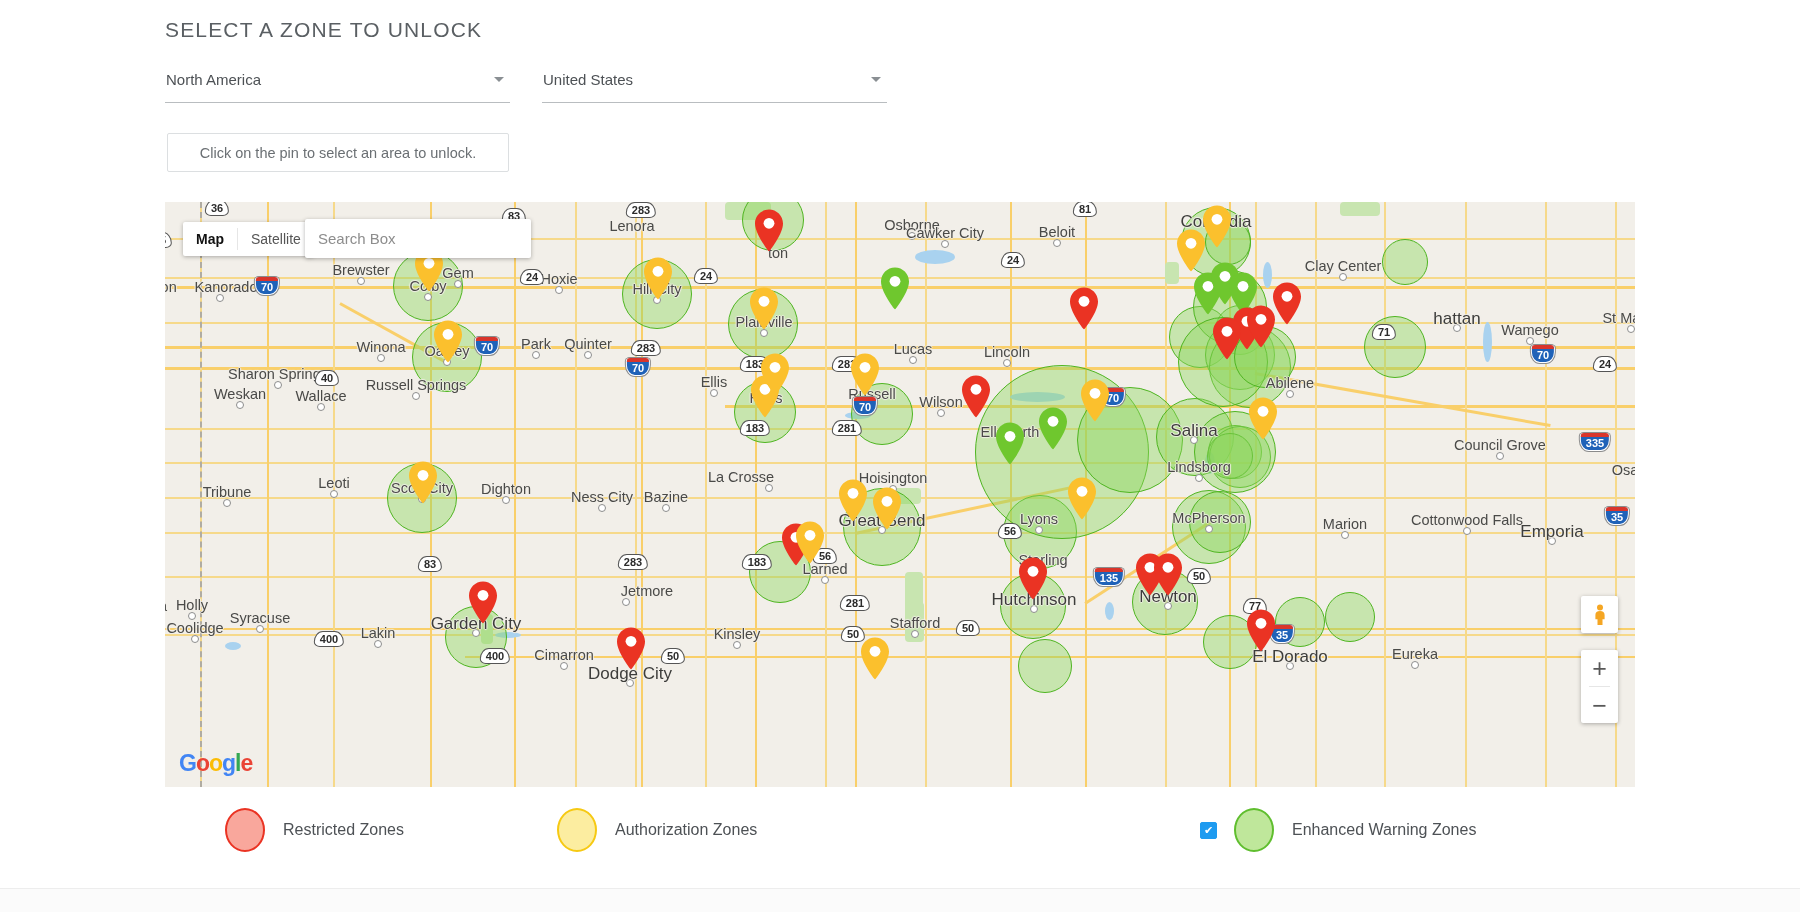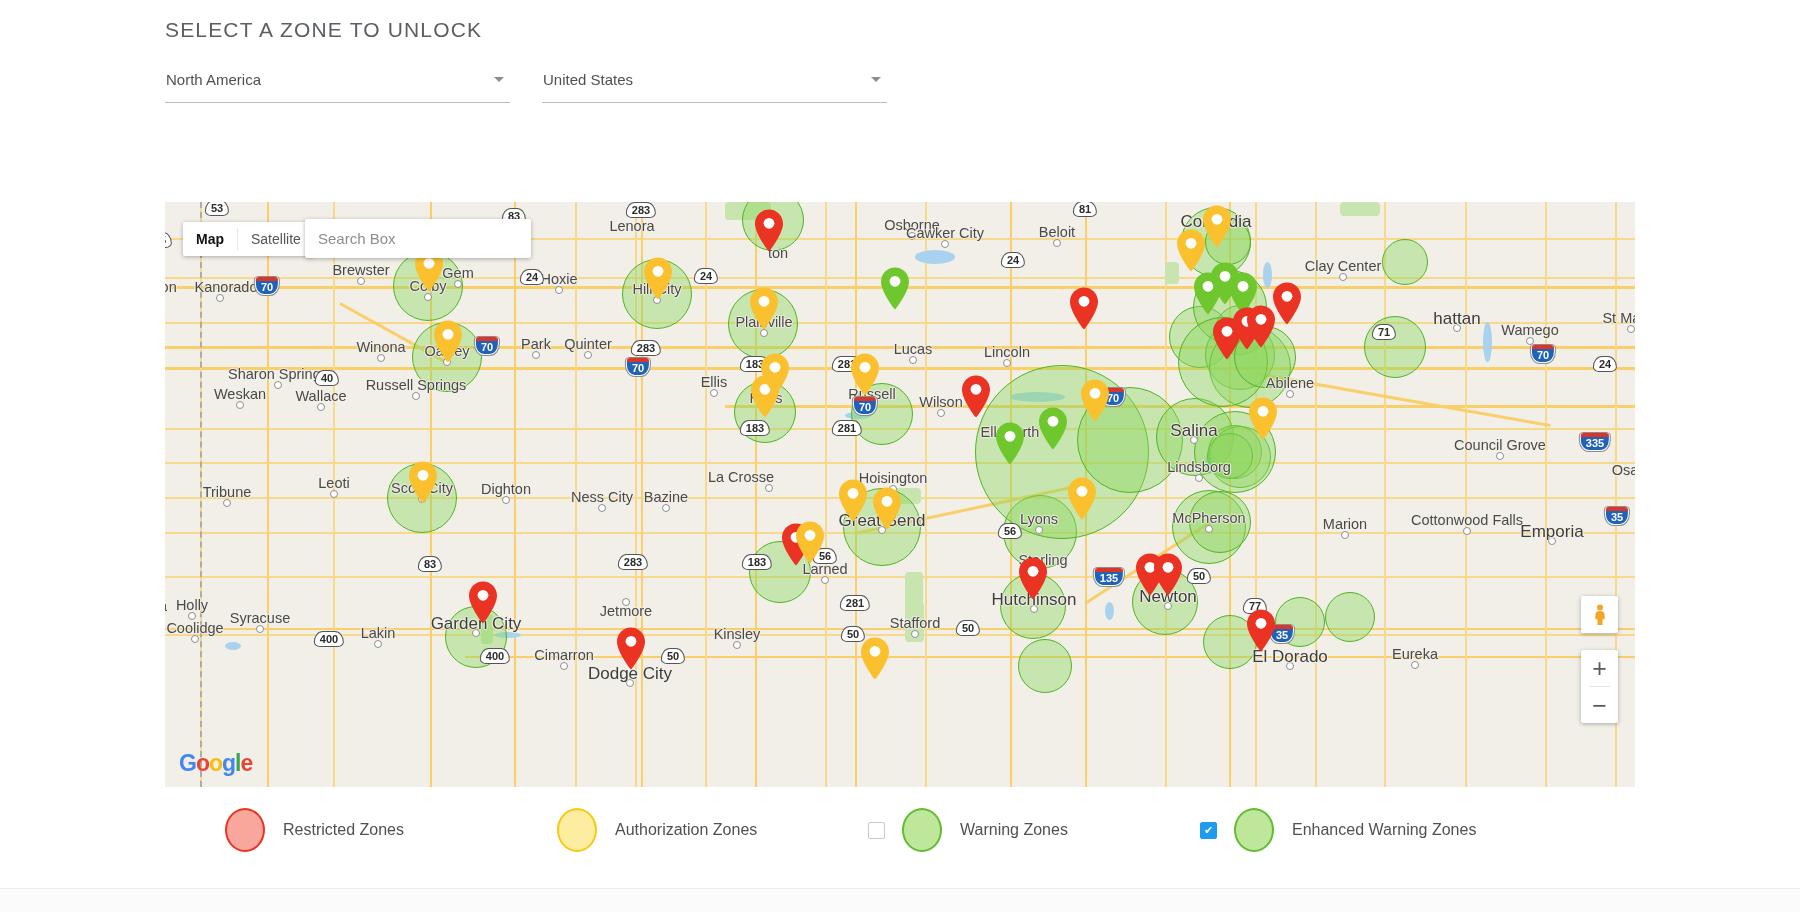--- a/index.html
+++ b/index.html
@@ -180,20 +180,23 @@
   <div class="select" id="sel-country">
     <div class="val">United States</div>
     <div class="caret"></div>
   </div>
 
   <div class="select" id="sel-region">
     <div class="val">North America</div>
     <div class="caret"></div>
   </div>
 
+  <div class="hint-box">
+    <span>Click on the pin to select an area to unlock.</span>
+  </div>
 
   <div id="map">
     <div class="tiles" id="tiles">
         <div class="rd major" style="left:0px;top:84px;width:1470px;height:3px;"></div>
         <div class="rd major" style="left:0px;top:144px;width:1470px;height:3px;"></div>
         <div class="rd major" style="left:0px;top:165px;width:1470px;height:3px;"></div>
         <div class="rd major" style="left:560px;top:203px;width:910px;height:3px;"></div>
         <div class="rd " style="left:0px;top:75px;width:1470px;height:1.6px;"></div>
         <div class="rd " style="left:0px;top:226px;width:1470px;height:1.6px;"></div>
         <div class="rd " style="left:0px;top:295px;width:1470px;height:1.6px;"></div>
@@ -387,21 +390,21 @@
         <div class="city-label" style="left:878px;top:350px;">Sterling</div>
         <div class="city-dot" style="left:1044px;top:327px;"></div>
         <div class="city-label" style="left:1044px;top:308px;">McPherson</div>
         <div class="city-dot" style="left:1180px;top:333px;"></div>
         <div class="city-label" style="left:1180px;top:314px;">Marion</div>
         <div class="city-dot" style="left:1302px;top:329px;"></div>
         <div class="city-label" style="left:1302px;top:310px;">Cottonwood Falls</div>
         <div class="city-dot" style="left:1387px;top:339px;"></div>
         <div class="city-label big" style="left:1387px;top:320px;">Emporia</div>
         <div class="city-dot" style="left:461px;top:400px;"></div>
-        <div class="city-label" style="left:461px;top:381px;margin-top:20px;">Jetmore</div>
+        <div class="city-label" style="left:482px;top:381px;">Jetmore</div>
         <div class="city-dot" style="left:660px;top:378px;"></div>
         <div class="city-label" style="left:660px;top:359px;">Larned</div>
         <div class="city-dot" style="left:750px;top:432px;"></div>
         <div class="city-label" style="left:750px;top:413px;">Stafford</div>
         <div class="city-dot" style="left:572px;top:443px;"></div>
         <div class="city-label" style="left:572px;top:424px;">Kinsley</div>
         <div class="city-dot" style="left:311px;top:431px;"></div>
         <div class="city-label big" style="left:311px;top:412px;">Garden City</div>
         <div class="city-dot" style="left:213px;top:442px;"></div>
         <div class="city-label" style="left:213px;top:423px;">Lakin</div>
@@ -417,21 +420,21 @@
         <div class="city-dot" style="left:465px;top:481px;"></div>
         <div class="city-label big" style="left:465px;top:462px;">Dodge City</div>
         <div class="city-dot" style="left:869px;top:407px;"></div>
         <div class="city-label big" style="left:869px;top:388px;">Hutchinson</div>
         <div class="city-dot" style="left:1003px;top:404px;"></div>
         <div class="city-label big" style="left:1003px;top:385px;">Newton</div>
         <div class="city-dot" style="left:1125px;top:464px;"></div>
         <div class="city-label big" style="left:1125px;top:445px;">El Dorado</div>
         <div class="city-dot" style="left:1250px;top:463px;"></div>
         <div class="city-label" style="left:1250px;top:444px;">Eureka</div>
-        <div class="shield us" style="left:52px;top:6px;"><span>53</span></div>
+        <div class="shield us" style="left:52px;top:6px;"><span>36</span></div>
         <div class="shield us" style="left:-8px;top:38px;"><span>385</span></div>
         <div class="shield inter" style="left:102px;top:84px;"><span class="top"></span><span>70</span></div>
         <div class="shield us" style="left:367px;top:75px;"><span>24</span></div>
         <div class="shield us" style="left:349px;top:14px;"><span>83</span></div>
         <div class="shield us" style="left:476px;top:8px;"><span>283</span></div>
         <div class="shield us" style="left:541px;top:74px;"><span>24</span></div>
         <div class="shield us" style="left:481px;top:146px;"><span>283</span></div>
         <div class="shield us" style="left:848px;top:58px;"><span>24</span></div>
         <div class="shield us" style="left:920px;top:7px;"><span>81</span></div>
         <div class="shield inter" style="left:322px;top:144px;"><span class="top"></span><span>70</span></div>
@@ -718,25 +721,20 @@
 
   <div id="legend">
       <div class="leg-item" style="left:60px;top:8px;">
         <div class="leg-swatch" style="background:#f9a79c;border:2px solid #ea3323;"></div>
         <div class="leg-label">Restricted Zones</div>
       </div>
       <div class="leg-item" style="left:392px;top:8px;">
         <div class="leg-swatch" style="background:#fceda0;border:2px solid #f6c913;"></div>
         <div class="leg-label">Authorization Zones</div>
       </div>
-      <div class="leg-item" style="left:703px;top:8px;">
-        <div class="leg-chk off"></div>
-        <div class="leg-swatch" style="background:#bfe79b;border:2px solid #5fbe2e;"></div>
-        <div class="leg-label">Warning Zones</div>
-      </div>
       <div class="leg-item" style="left:1035px;top:8px;">
         <div class="leg-chk on">✔</div>
         <div class="leg-swatch" style="background:#bfe79b;border:2px solid #5fbe2e;"></div>
         <div class="leg-label">Enhanced Warning Zones</div>
       </div>
     </div>
 
   <div class="bottom-rule"></div>
   <div class="bottom-fill"></div>
 </div>

